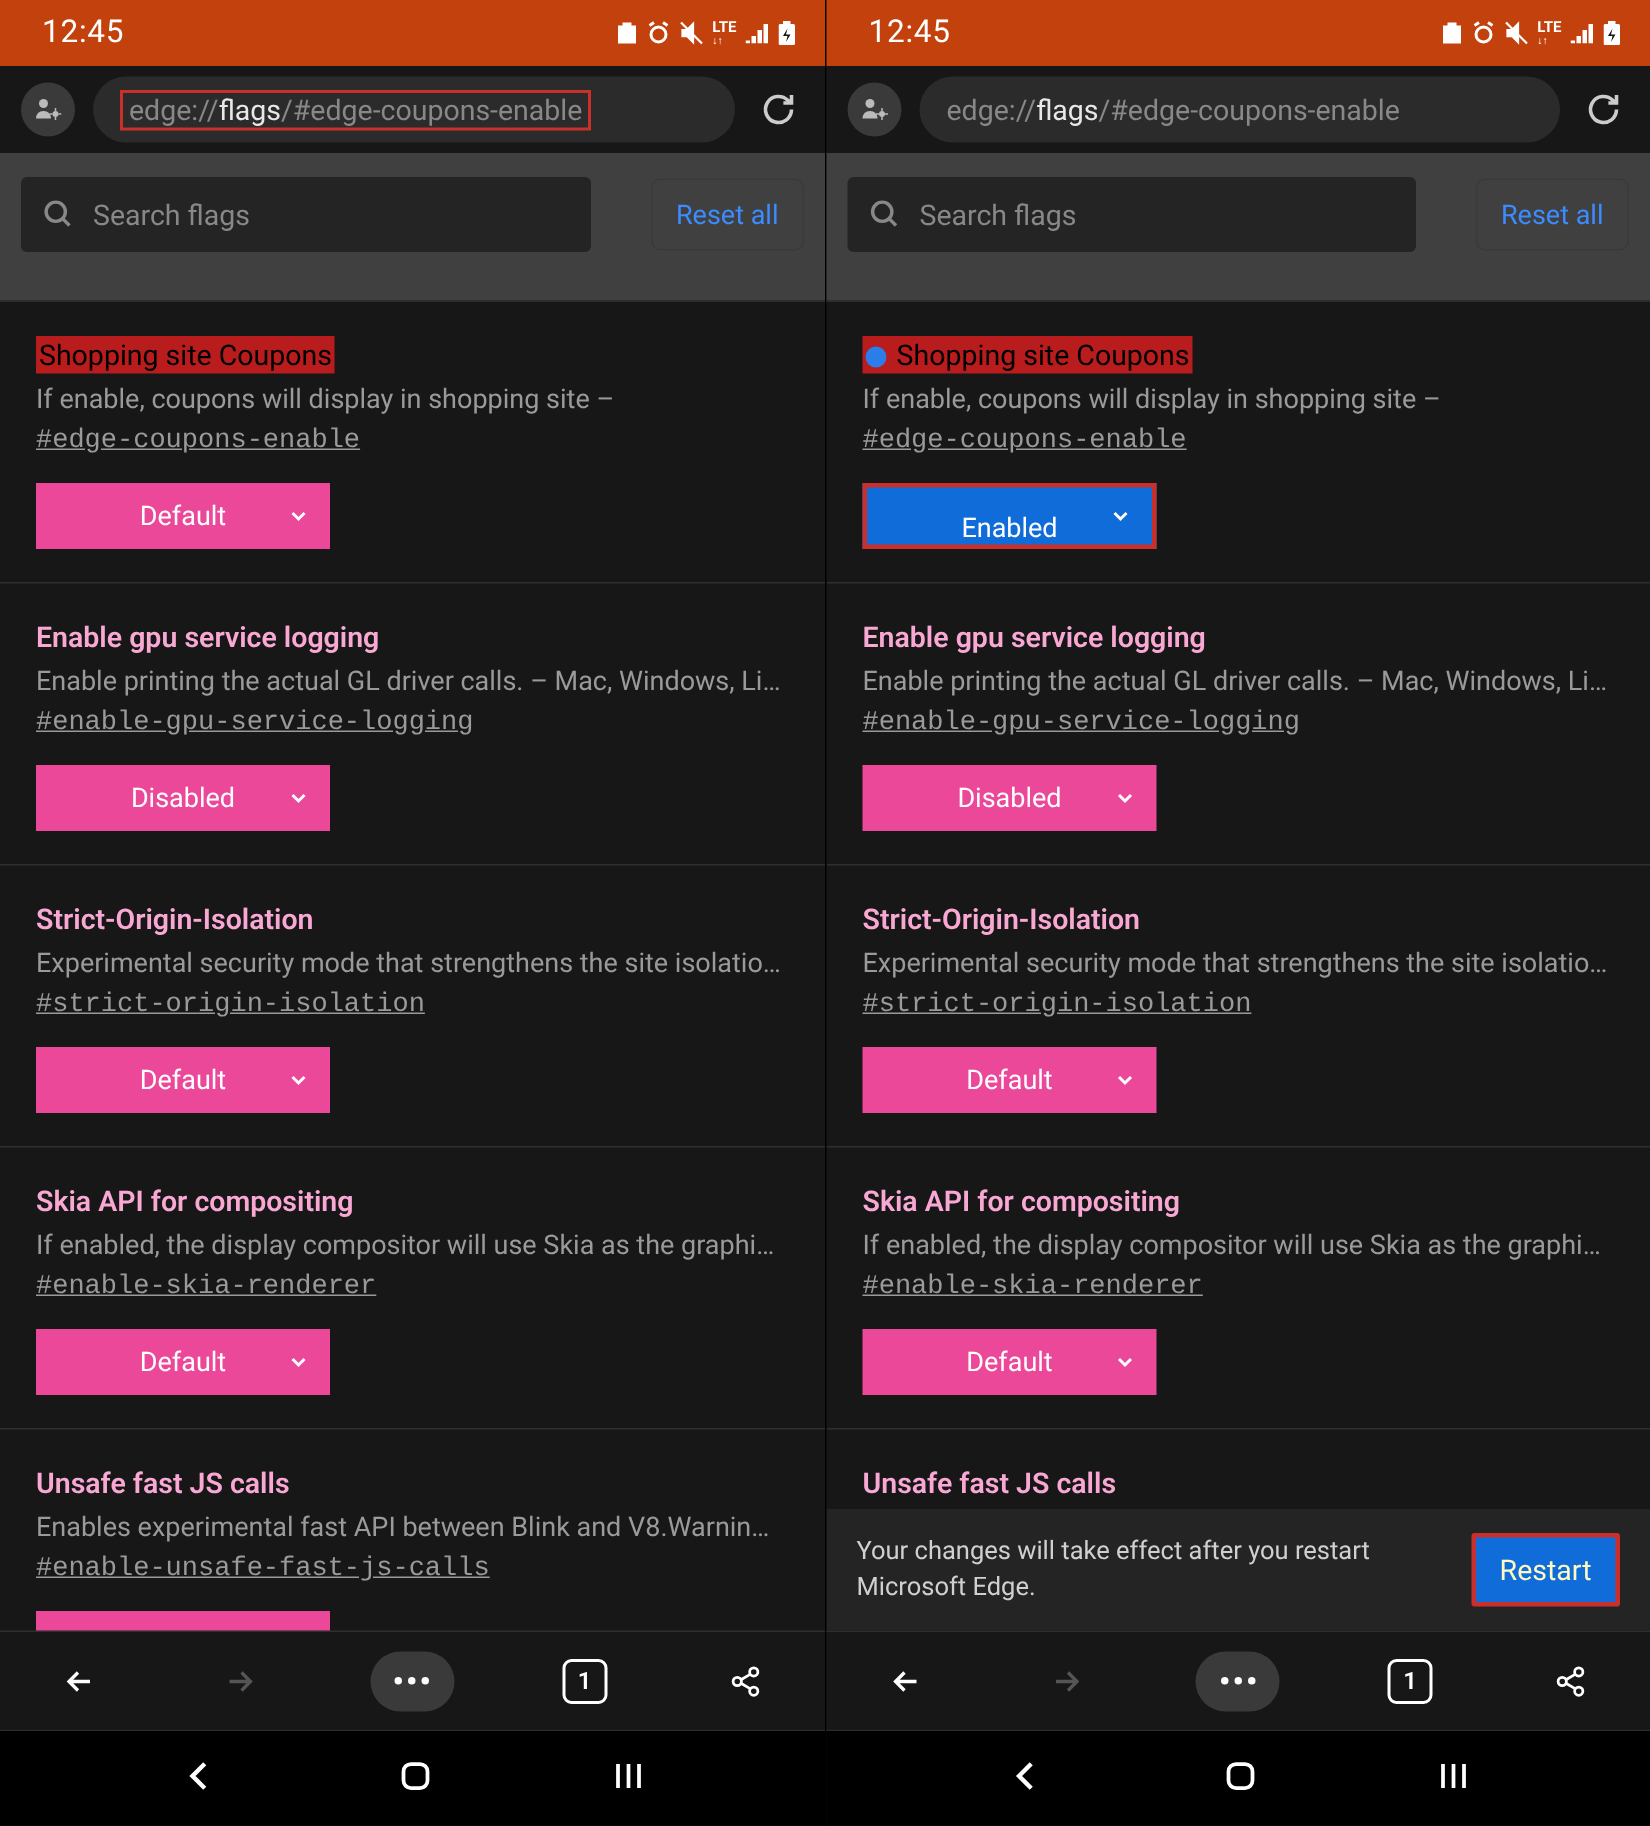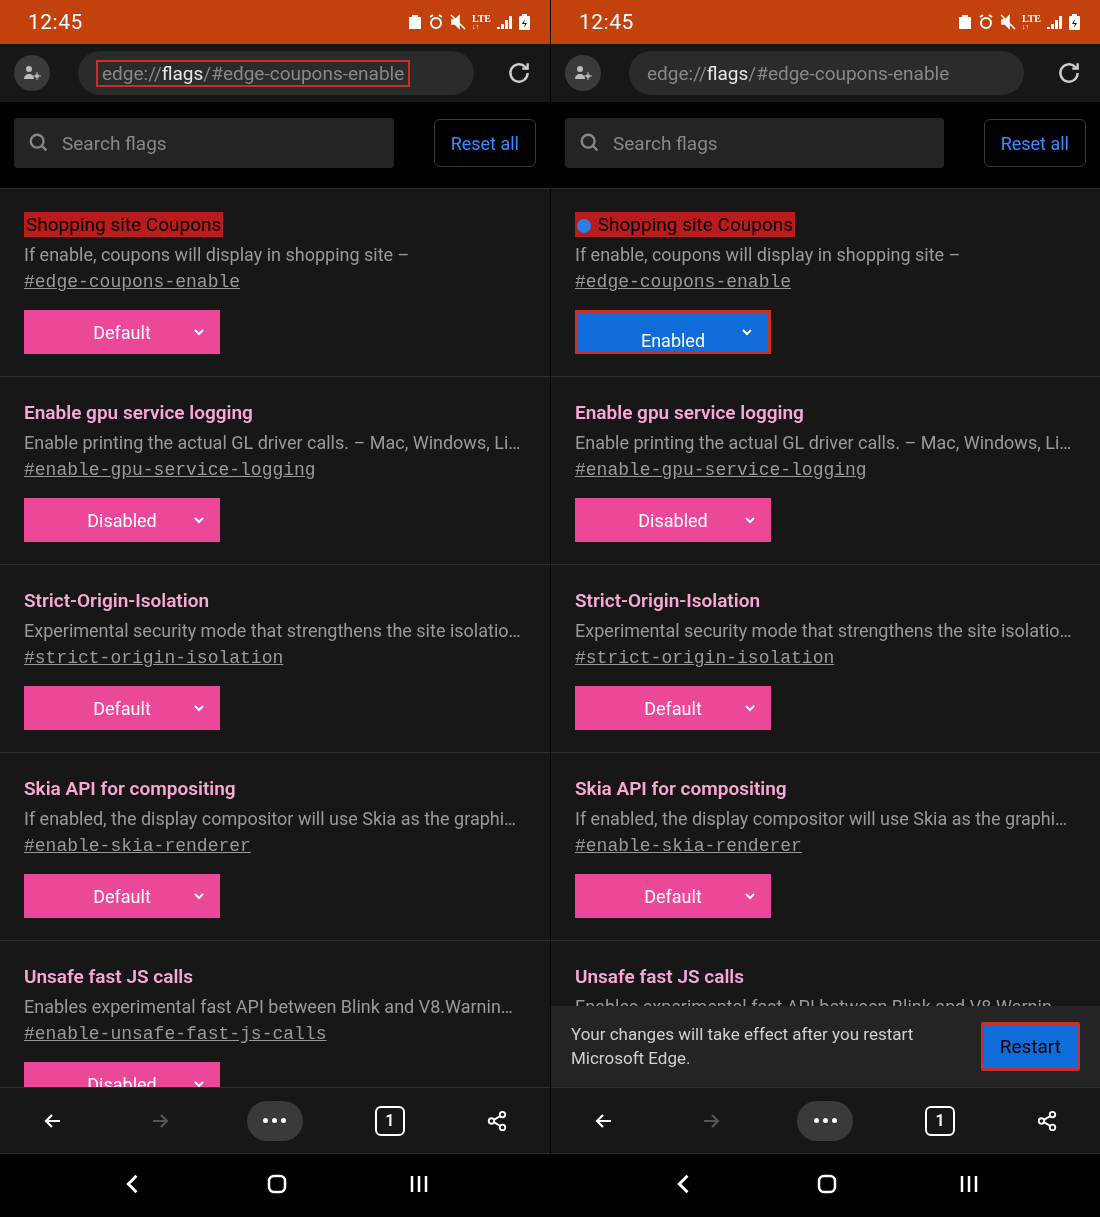--- a/index.html
+++ b/index.html
@@ -24,29 +24,29 @@
     height: 44px;
     display: flex;
     align-items: center;
     justify-content: space-between;
     padding: 0 20px 0 28px;
     background: #c2410c;
     font-size: 20px;
     color: #fff;
   }
   .status-left { font-weight: 400; font-size: 21px; letter-spacing: 0.5px; }
-  .status-right { display: flex; align-items: center; gap: 6px; font-size: 14px; font-family: Liberation Serif, serif; }
+  .status-right { display: flex; align-items: center; gap: 6px; font-size: 14px; }
   .status-right svg { fill: #fff; }
 
   .top-bar {
     height: 58px;
     display: flex;
     align-items: center;
     padding: 0 14px 0 14px;
-    gap: 28px;
+    gap: 12px;
     background: #171717;
   }
   .profile-pill {
     width: 36px; height: 36px;
     border-radius: 50%;
     background: #3a3a3a;
     display: flex; align-items: center; justify-content: center;
   }
   .url-pill {
     flex: 1;
@@ -65,23 +65,23 @@
   .url-boxed .url-inner {
     border: 2px solid #c9302c;
     padding: 2px 4px;
     line-height: 1;
   }
   .reload-btn { width: 34px; height: 34px; display:flex; align-items:center; justify-content:center; }
 
   .search-row {
     display: flex;
     align-items: center;
-    padding: 16px 14px 20px 14px;
+    padding: 16px 14px 32px 14px;
     gap: 40px;
-    background: #000000;
+    background: #404040;
     border-bottom: 1px solid #2f2f2f;
   }
   .search-box {
     flex: 1;
     height: 50px;
     background: #242424;
     border-radius: 4px;
     display: flex;
     align-items: center;
     padding: 0 14px;
@@ -182,21 +182,21 @@
   .restart-text {
     flex: 1;
     font-size: 17px;
     color: #d0d0d0;
     line-height: 1.45;
   }
   .restart-btn {
     background: #0f6cd8;
     border: 3px solid #c9302c;
     padding: 10px 16px;
-    color: #000000;
+    color: #fef9c3;
     font-size: 19px;
     border-radius: 2px;
   }
 
   .bottom-bar {
     height: 66px;
     border-top: 1px solid #2f2f2f;
     display: flex;
     align-items: center;
     justify-content: space-around;

